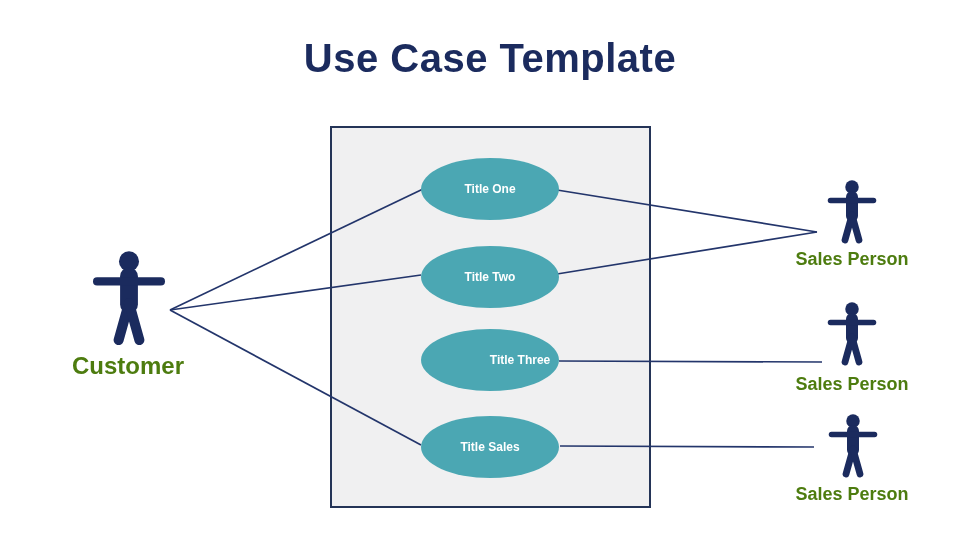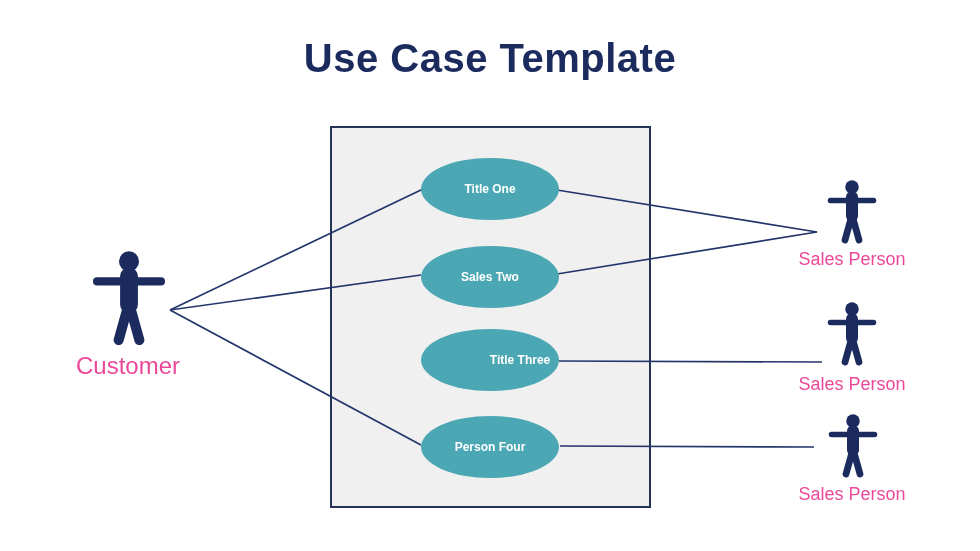--- a/index.html
+++ b/index.html
@@ -31,22 +31,22 @@
     font-size: 40px;
     font-weight: 700;
     letter-spacing: 0.5px;
     color: #1b2b5e;
     margin: 0;
   }
   .label {
     position: absolute;
     transform: translateX(-50%);
     white-space: nowrap;
-    font-weight: 400;
-    color: #ec4899;
+    font-weight: 700;
+    color: #4d7c0f;
   }
   .customer-label { font-size: 24px; }
   .sales-label { font-size: 18px; }
   .uc-label {
     position: absolute;
     transform: translate(-50%, -50%);
     white-space: nowrap;
     font-weight: 700;
     font-size: 12px;
     color: #ffffff;
@@ -98,22 +98,22 @@
     <ellipse class="uc-ellipse" cx="490" cy="360" rx="69" ry="31"></ellipse>
     <ellipse class="uc-ellipse" cx="490" cy="447" rx="69" ry="31"></ellipse>
 
     <use href="#person" xlink:href="#person" class="person" x="91" y="251" width="76" height="95"></use>
     <use href="#person" xlink:href="#person" class="person" x="826" y="180" width="52" height="64"></use>
     <use href="#person" xlink:href="#person" class="person" x="826" y="302" width="52" height="64"></use>
     <use href="#person" xlink:href="#person" class="person" x="827" y="414" width="52" height="64"></use>
   </svg>
 
   <div class="uc-label" style="left:490px; top:189px;">Title One</div>
-  <div class="uc-label" style="left:490px; top:277px;">Sales Two</div>
+  <div class="uc-label" style="left:490px; top:277px;">Title Two</div>
   <div class="uc-label" style="left:490px; top:360px;margin-left:30px;">Title Three</div>
-  <div class="uc-label" style="left:490px; top:447px;">Person Four</div>
+  <div class="uc-label" style="left:490px; top:447px;">Title Sales</div>
 
   <div class="label customer-label" style="left:128px; top:352px;">Customer</div>
   <div class="label sales-label" style="left:852px; top:249px;">Sales Person</div>
   <div class="label sales-label" style="left:852px; top:374px;">Sales Person</div>
   <div class="label sales-label" style="left:852px; top:484px;">Sales Person</div>
 
 </div>
 
 </body></html>

